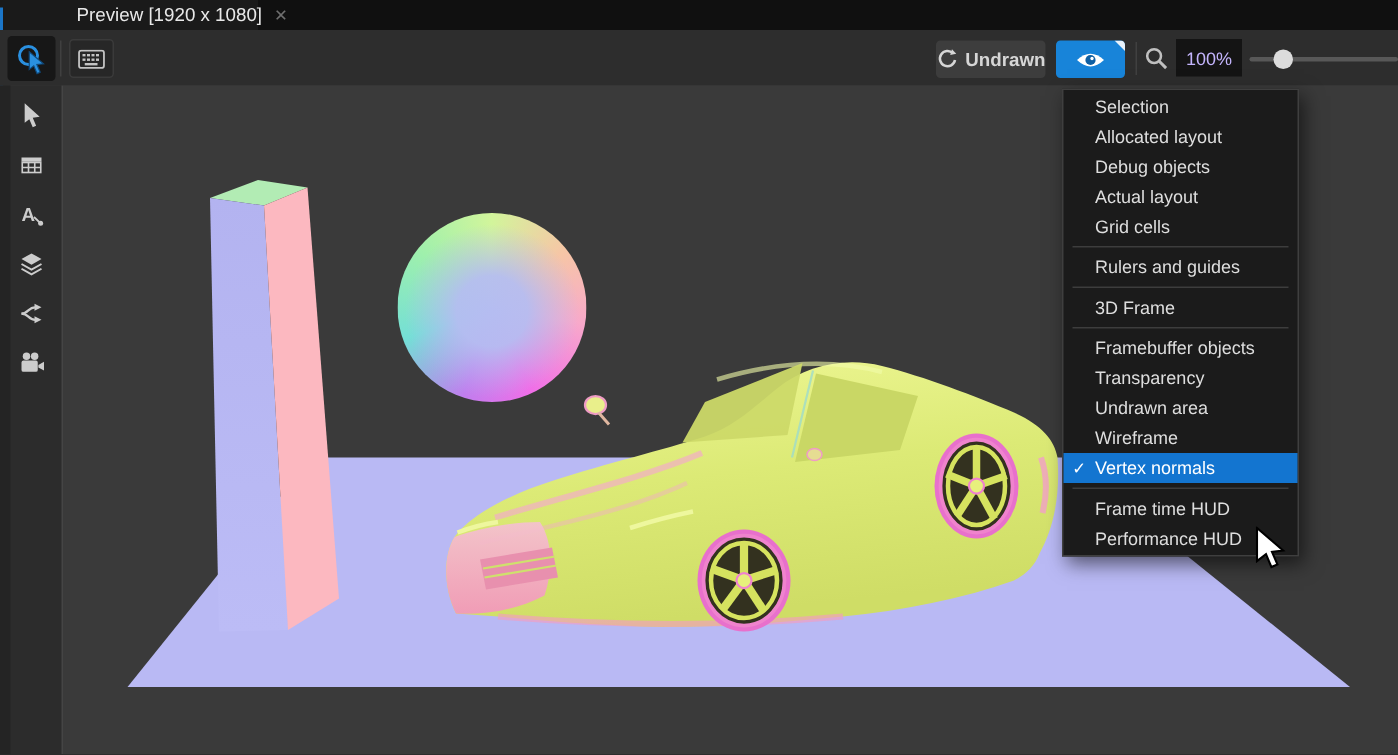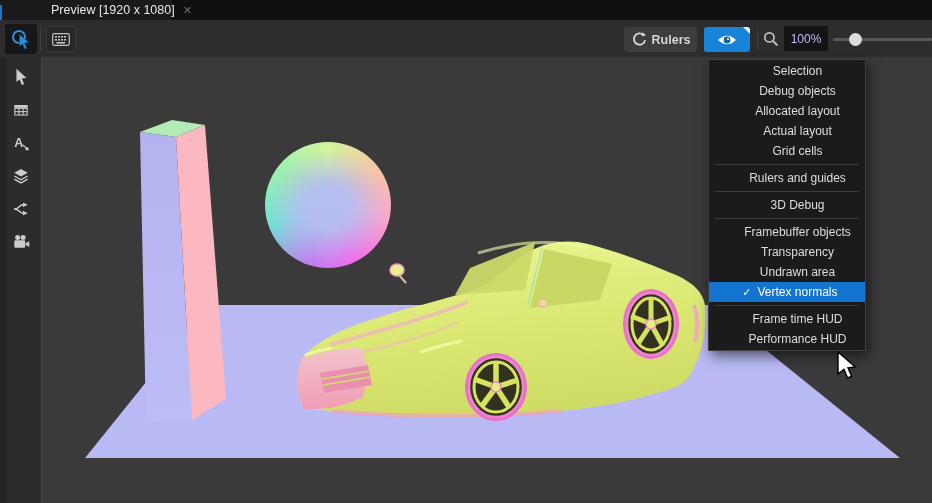--- a/index.html
+++ b/index.html
@@ -53,21 +53,21 @@
   .sphere{position:absolute;left:223px;top:85px;width:126px;height:126px;border-radius:50%;
     background:
       radial-gradient(circle at 50% 52%, #b5bdf1 0%, rgba(181,189,241,.95) 26%, rgba(181,189,241,0) 64%),
       conic-gradient(from 0deg at 50% 50%,
         #d2f59b 0deg,#f6c6a6 52deg,#f8a9ca 100deg,#f06ee8 155deg,
         #c07eee 198deg,#74dfd6 250deg,#9ff0ac 308deg,#d2f59b 360deg);}
 
   
   .menu{position:absolute;left:708px;top:59px;width:158px;background:var(--menu-bg);
     border:1px solid #3f3f3f;box-shadow:3px 5px 12px rgba(0,0,0,.55);padding:1px 0;}
-  .menu-item{display:flex;align-items:center;height:20px;color:var(--menu-text);font-size:12px;white-space:nowrap;cursor:default;justify-content:center;}
+  .menu-item{display:flex;align-items:center;height:20px;color:var(--menu-text);font-size:12px;white-space:nowrap;cursor:default;}
   .menu-item .check{width:21px;text-align:center;font-size:11px;color:#fff;flex:0 0 21px;}
   .menu-item.highlighted{background:var(--accent);color:#fff;}
   .menu-sep{border-top:1px solid #3d3d3d;margin:3px 6px;}
 
   
   .mouse-cursor{position:absolute;left:836px;top:351px;z-index:50;}
 </style>
 </head>
 <body>
 
@@ -108,21 +108,21 @@
           <rect x="4.5" y="9" width="8.5" height="1.6"></rect>
         </g>
       </svg>
     </div>
 
     <div class="tool-btn btn-restart">
       <svg width="15" height="15" viewBox="0 0 16 16">
         <path d="M13.3,3.2 A6,6 0 1 0 15,8.6" fill="none" stroke="#d6d6d6" stroke-width="2"></path>
         <polygon points="12.6,0.2 16,3.6 11.2,4.6" fill="#d6d6d6"></polygon>
       </svg>
-      <span>Rulers</span>
+      <span>Undrawn</span>
     </div>
 
     <div class="tool-btn btn-eye">
       <svg width="20" height="14" viewBox="0 0 20 14">
         <path d="M1,7 Q10,-1.5 19,7 Q10,15.5 1,7 Z" fill="#ffffff"></path>
         <circle cx="10" cy="7" r="3.4" fill="#0f5fa3"></circle>
         <circle cx="11" cy="6" r="1.1" fill="#ffffff"></circle>
       </svg>
       <div class="eye-corner"></div>
     </div>
@@ -295,56 +295,60 @@
     <div class="sphere"></div>
   </div>
 
   <div class="menu">
       <div class="menu-item">
         <span class="check"></span>
         <span>Selection</span>
       </div>
       <div class="menu-item">
         <span class="check"></span>
+        <span>Allocated layout</span>
+      </div>
+      <div class="menu-item">
+        <span class="check"></span>
         <span>Debug objects</span>
       </div>
       <div class="menu-item">
         <span class="check"></span>
-        <span>Allocated layout</span>
-      </div>
-      <div class="menu-item">
-        <span class="check"></span>
         <span>Actual layout</span>
       </div>
       <div class="menu-item">
         <span class="check"></span>
         <span>Grid cells</span>
       </div>
       <div class="menu-sep"></div>
       <div class="menu-item">
         <span class="check"></span>
         <span>Rulers and guides</span>
       </div>
       <div class="menu-sep"></div>
       <div class="menu-item">
         <span class="check"></span>
-        <span>3D Debug</span>
+        <span>3D Frame</span>
       </div>
       <div class="menu-sep"></div>
       <div class="menu-item">
         <span class="check"></span>
         <span>Framebuffer objects</span>
       </div>
       <div class="menu-item">
         <span class="check"></span>
         <span>Transparency</span>
       </div>
       <div class="menu-item">
         <span class="check"></span>
         <span>Undrawn area</span>
+      </div>
+      <div class="menu-item">
+        <span class="check"></span>
+        <span>Wireframe</span>
       </div>
       <div class="menu-item highlighted">
         <span class="check">✓</span>
         <span>Vertex normals</span>
       </div>
       <div class="menu-sep"></div>
       <div class="menu-item">
         <span class="check"></span>
         <span>Frame time HUD</span>
       </div>

